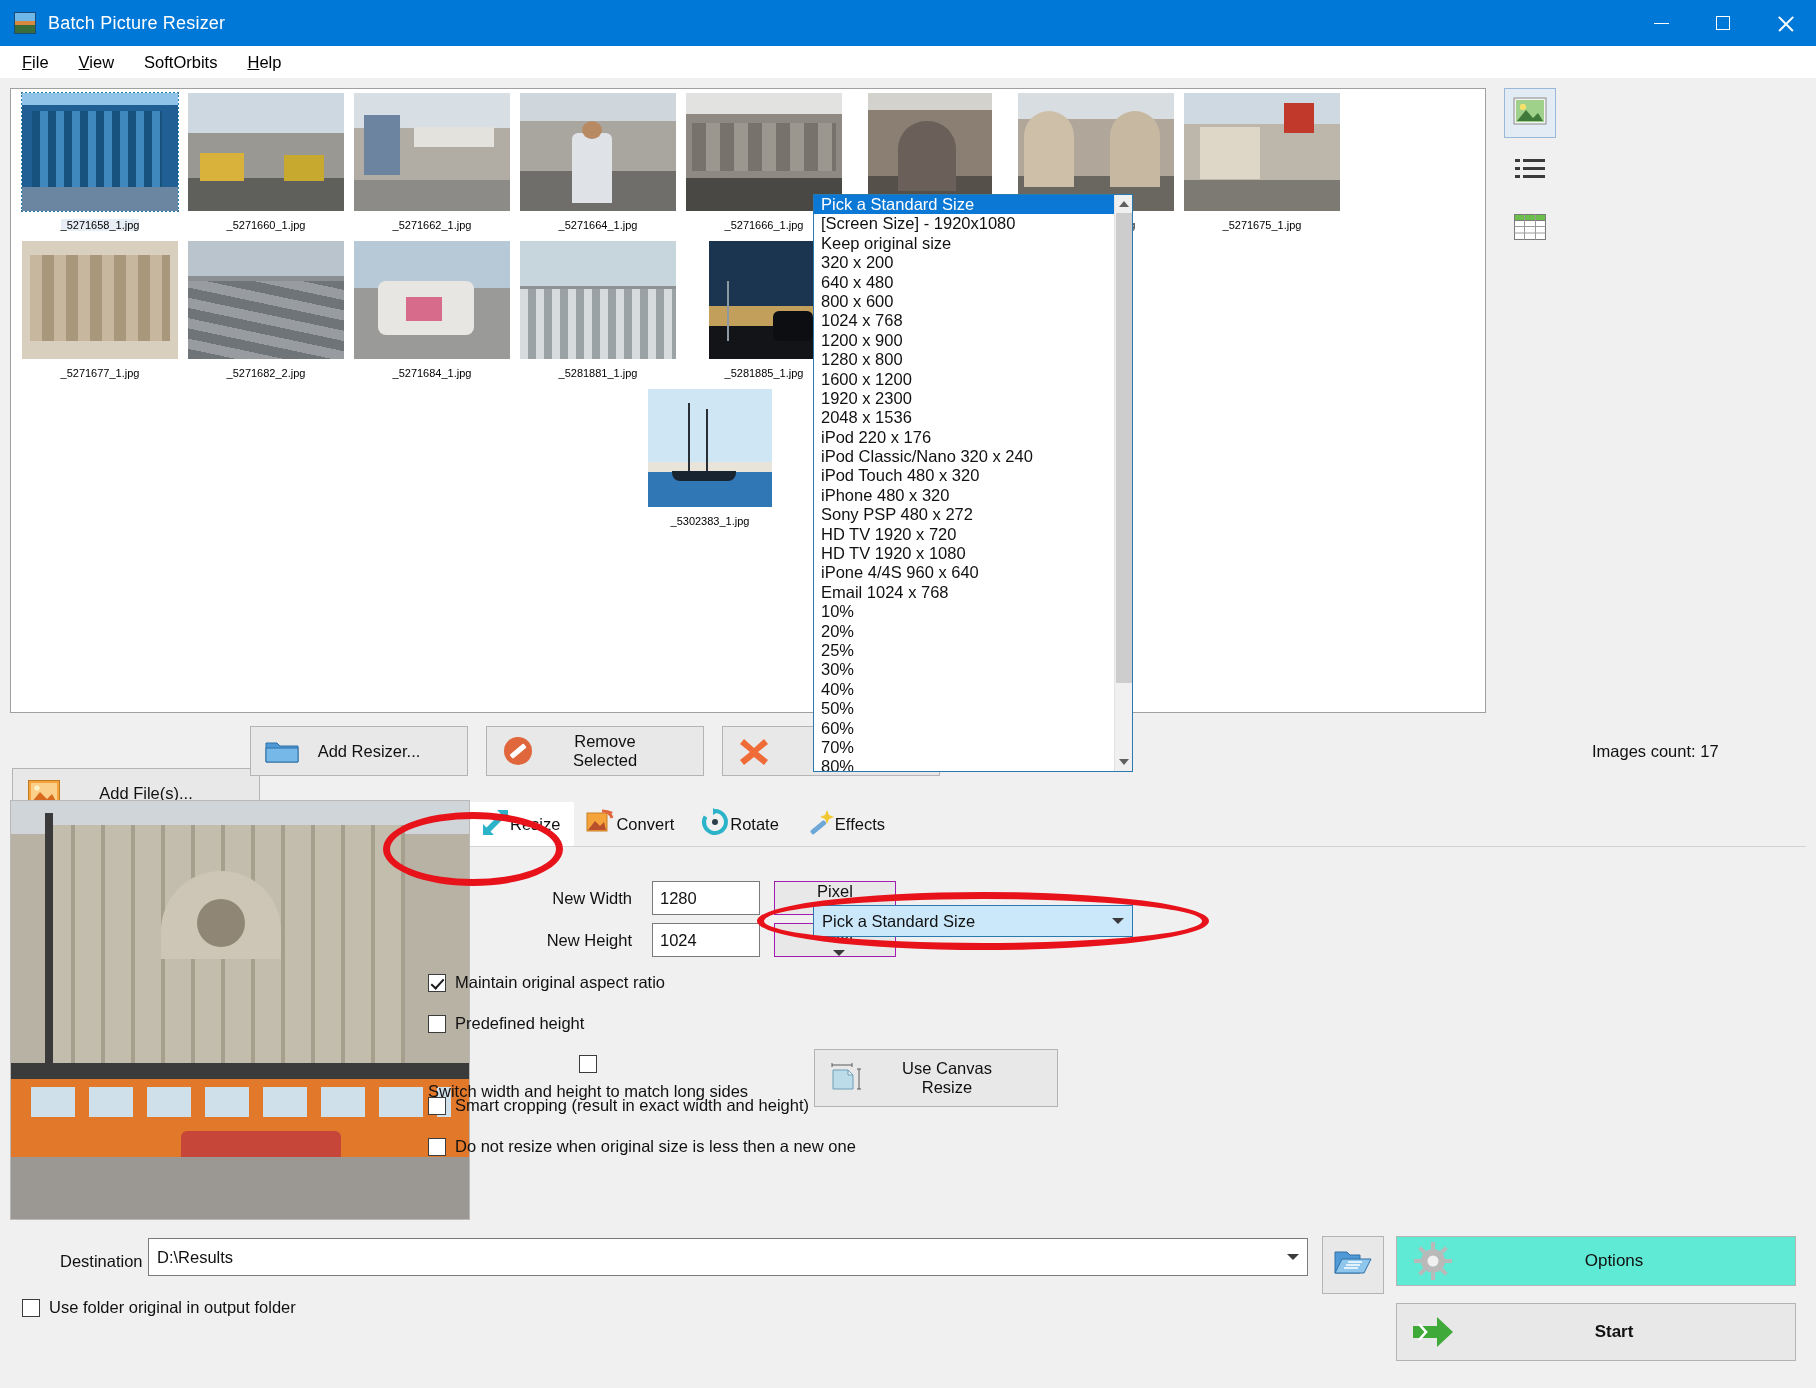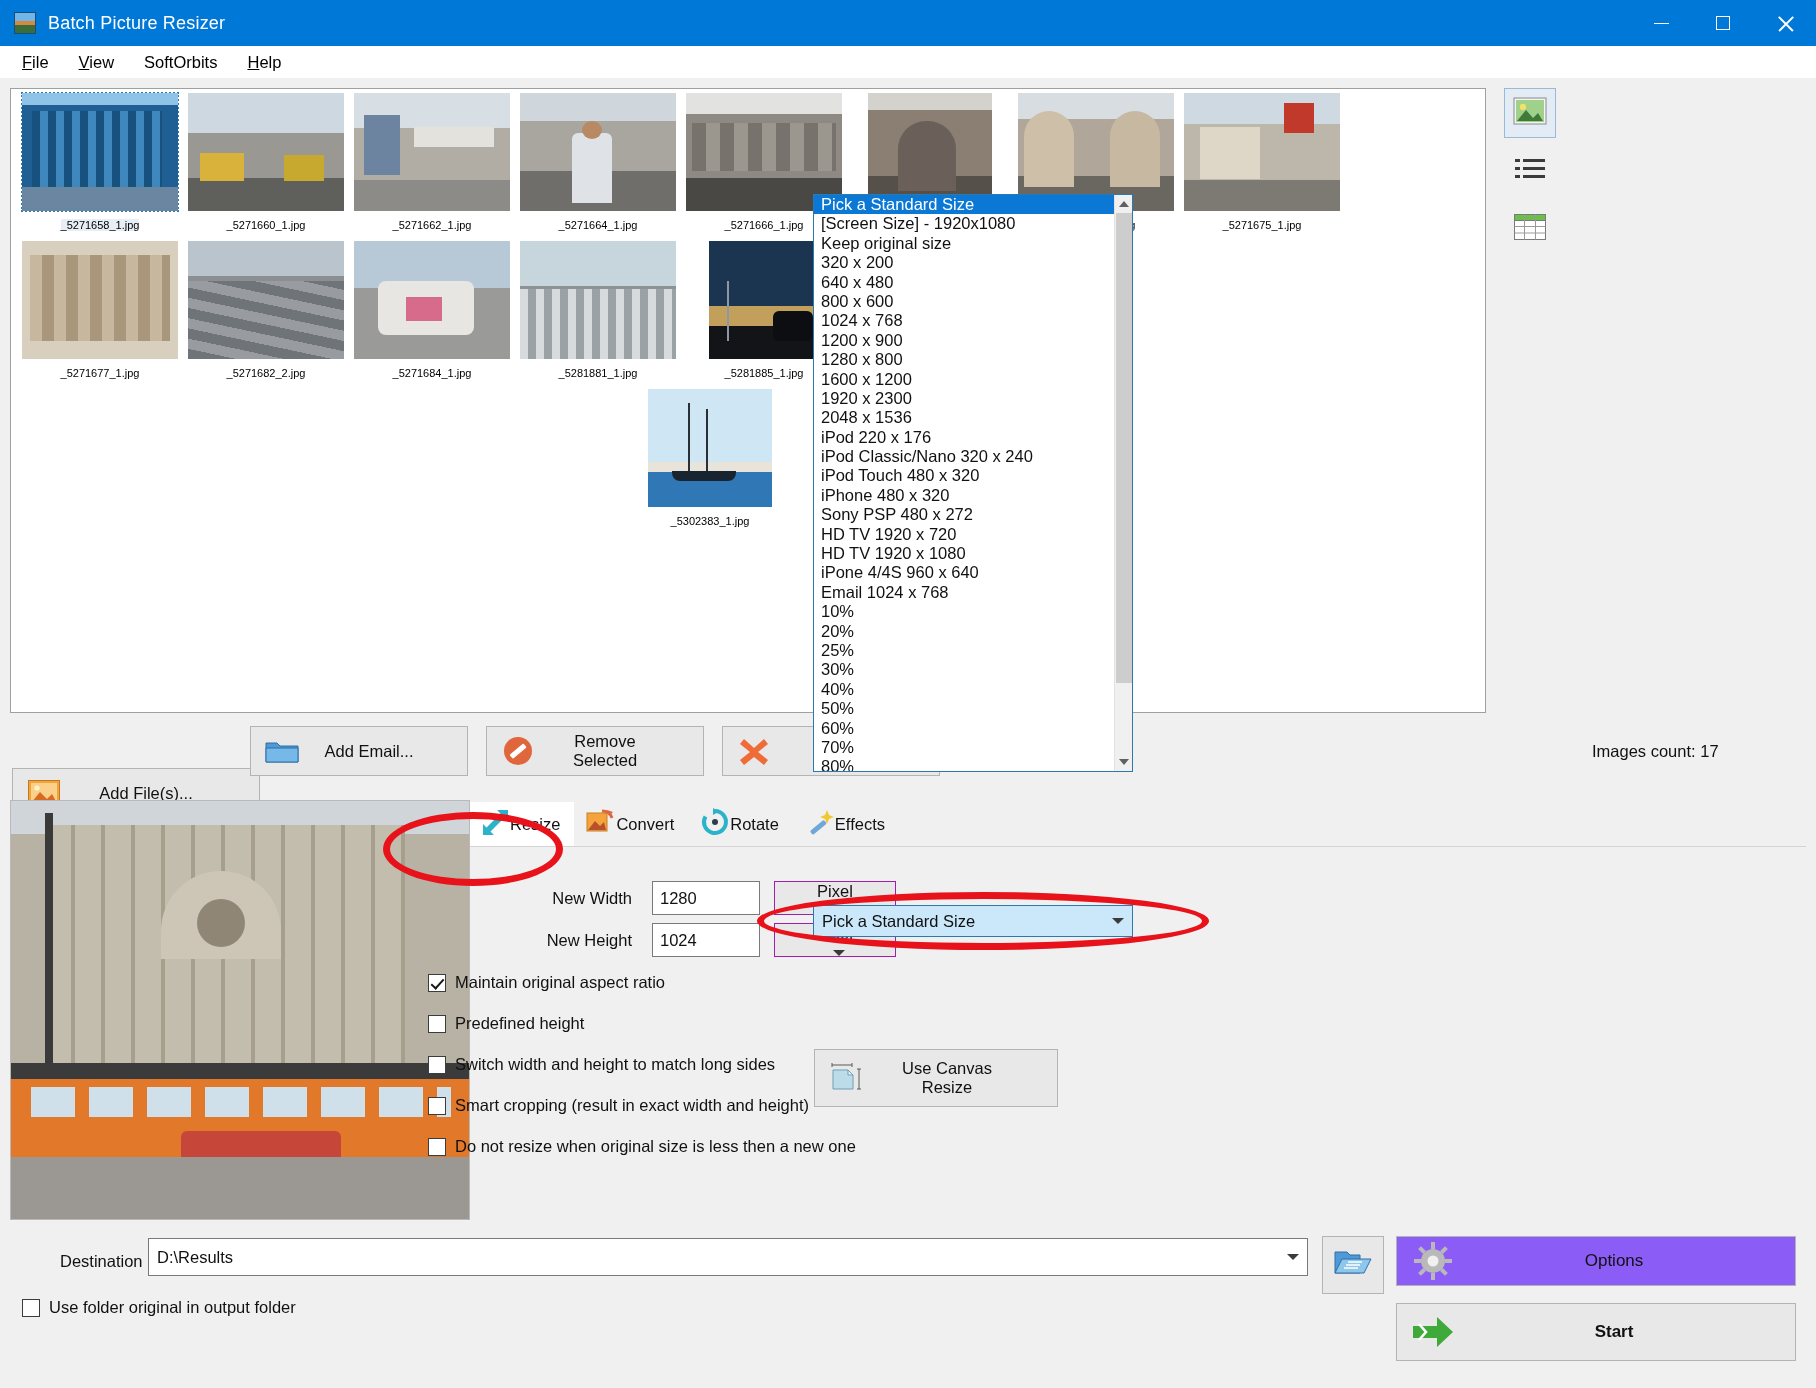--- a/index.html
+++ b/index.html
@@ -193,21 +193,21 @@
     font-size: 16.5px; color: #111; padding: 0 8px;
   }
   .destinput .cv { flex: 1; }
   .browsebtn {
     position: absolute; left: 1322px; top: 1236px; width: 62px; height: 58px;
     background: #e8e8e8; border: 1px solid #b4b4b4;
     display: flex; align-items: center; justify-content: center;
   }
   .optbtn {
     position: absolute; left: 1396px; top: 1236px; width: 400px; height: 50px;
-    background: #8b5cf6; border: 1px solid #b4b4b4;
+    background: #5eead4; border: 1px solid #b4b4b4;
     display: flex; align-items: center; font-size: 17px; color: #111;
   }
   .startbtn {
     position: absolute; left: 1396px; top: 1303px; width: 400px; height: 58px;
     background: #e8e8e8; border: 1px solid #b4b4b4;
     display: flex; align-items: center; font-size: 17px; color: #111; font-weight: bold;
   }
   .optbtn .ic, .startbtn .ic { width: 72px; display:flex; justify-content:center; }
   .optbtn .lb, .startbtn .lb { flex: 1; text-align: center; padding-right: 36px; }
   .folderchk { position: absolute; left: 22px; top: 1298px; }
@@ -423,21 +423,21 @@
       <span class="lb">Add File(s)...</span>
     </div>
 
     <div class="bigbtn" style="left:250px; top:726px; width:218px;">
       <span class="ic">
         <svg width="34" height="26" viewBox="0 0 34 26">
             <path d="M1 5h11l3 3h18v16H1z" fill="#4f9ad6" stroke="#2f6fa6"></path>
             <path d="M1 10h32v14H1z" fill="#76b9e8" stroke="#2f6fa6"></path>
           </svg>
       </span>
-      <span class="lb">Add Email...</span>
+      <span class="lb">Add Resizer...</span>
     </div>
 
     <div class="bigbtn" style="left:486px; top:726px; width:218px;">
       <span class="ic">
         <svg width="30" height="30" viewBox="0 0 30 30">
             <circle cx="15" cy="15" r="14" fill="#e0663c"></circle>
             <rect x="6" y="12.5" width="18" height="5.2" rx="1" fill="#fff" transform="rotate(-40 15 15)"></rect>
           </svg>
       </span>
       <span class="lb">Remove Selected</span>
@@ -530,21 +530,21 @@
     </div>
 
     <div class="cbrow" style="left:-42px; top:126px;">
       <span class="cbox checked"></span>
       <span>Maintain original aspect ratio</span>
     </div>
     <div class="cbrow" style="left:-42px; top:167px;">
       <span class="cbox"></span>
       <span>Predefined height</span>
     </div>
-    <div class="cbrow" style="left:-42px; top:208px;">
+    <div class="cbrow" style="left:-42px; top:208px;flex-direction:column;">
       <span class="cbox"></span>
       <span>Switch width and height to match long sides</span>
     </div>
     <div class="cbrow" style="left:-42px; top:249px;">
       <span class="cbox"></span>
       <span>Smart cropping (result in exact width and height)</span>
     </div>
     <div class="cbrow" style="left:-42px; top:290px;">
       <span class="cbox"></span>
       <span>Do not resize when original size is less then a new one</span>

